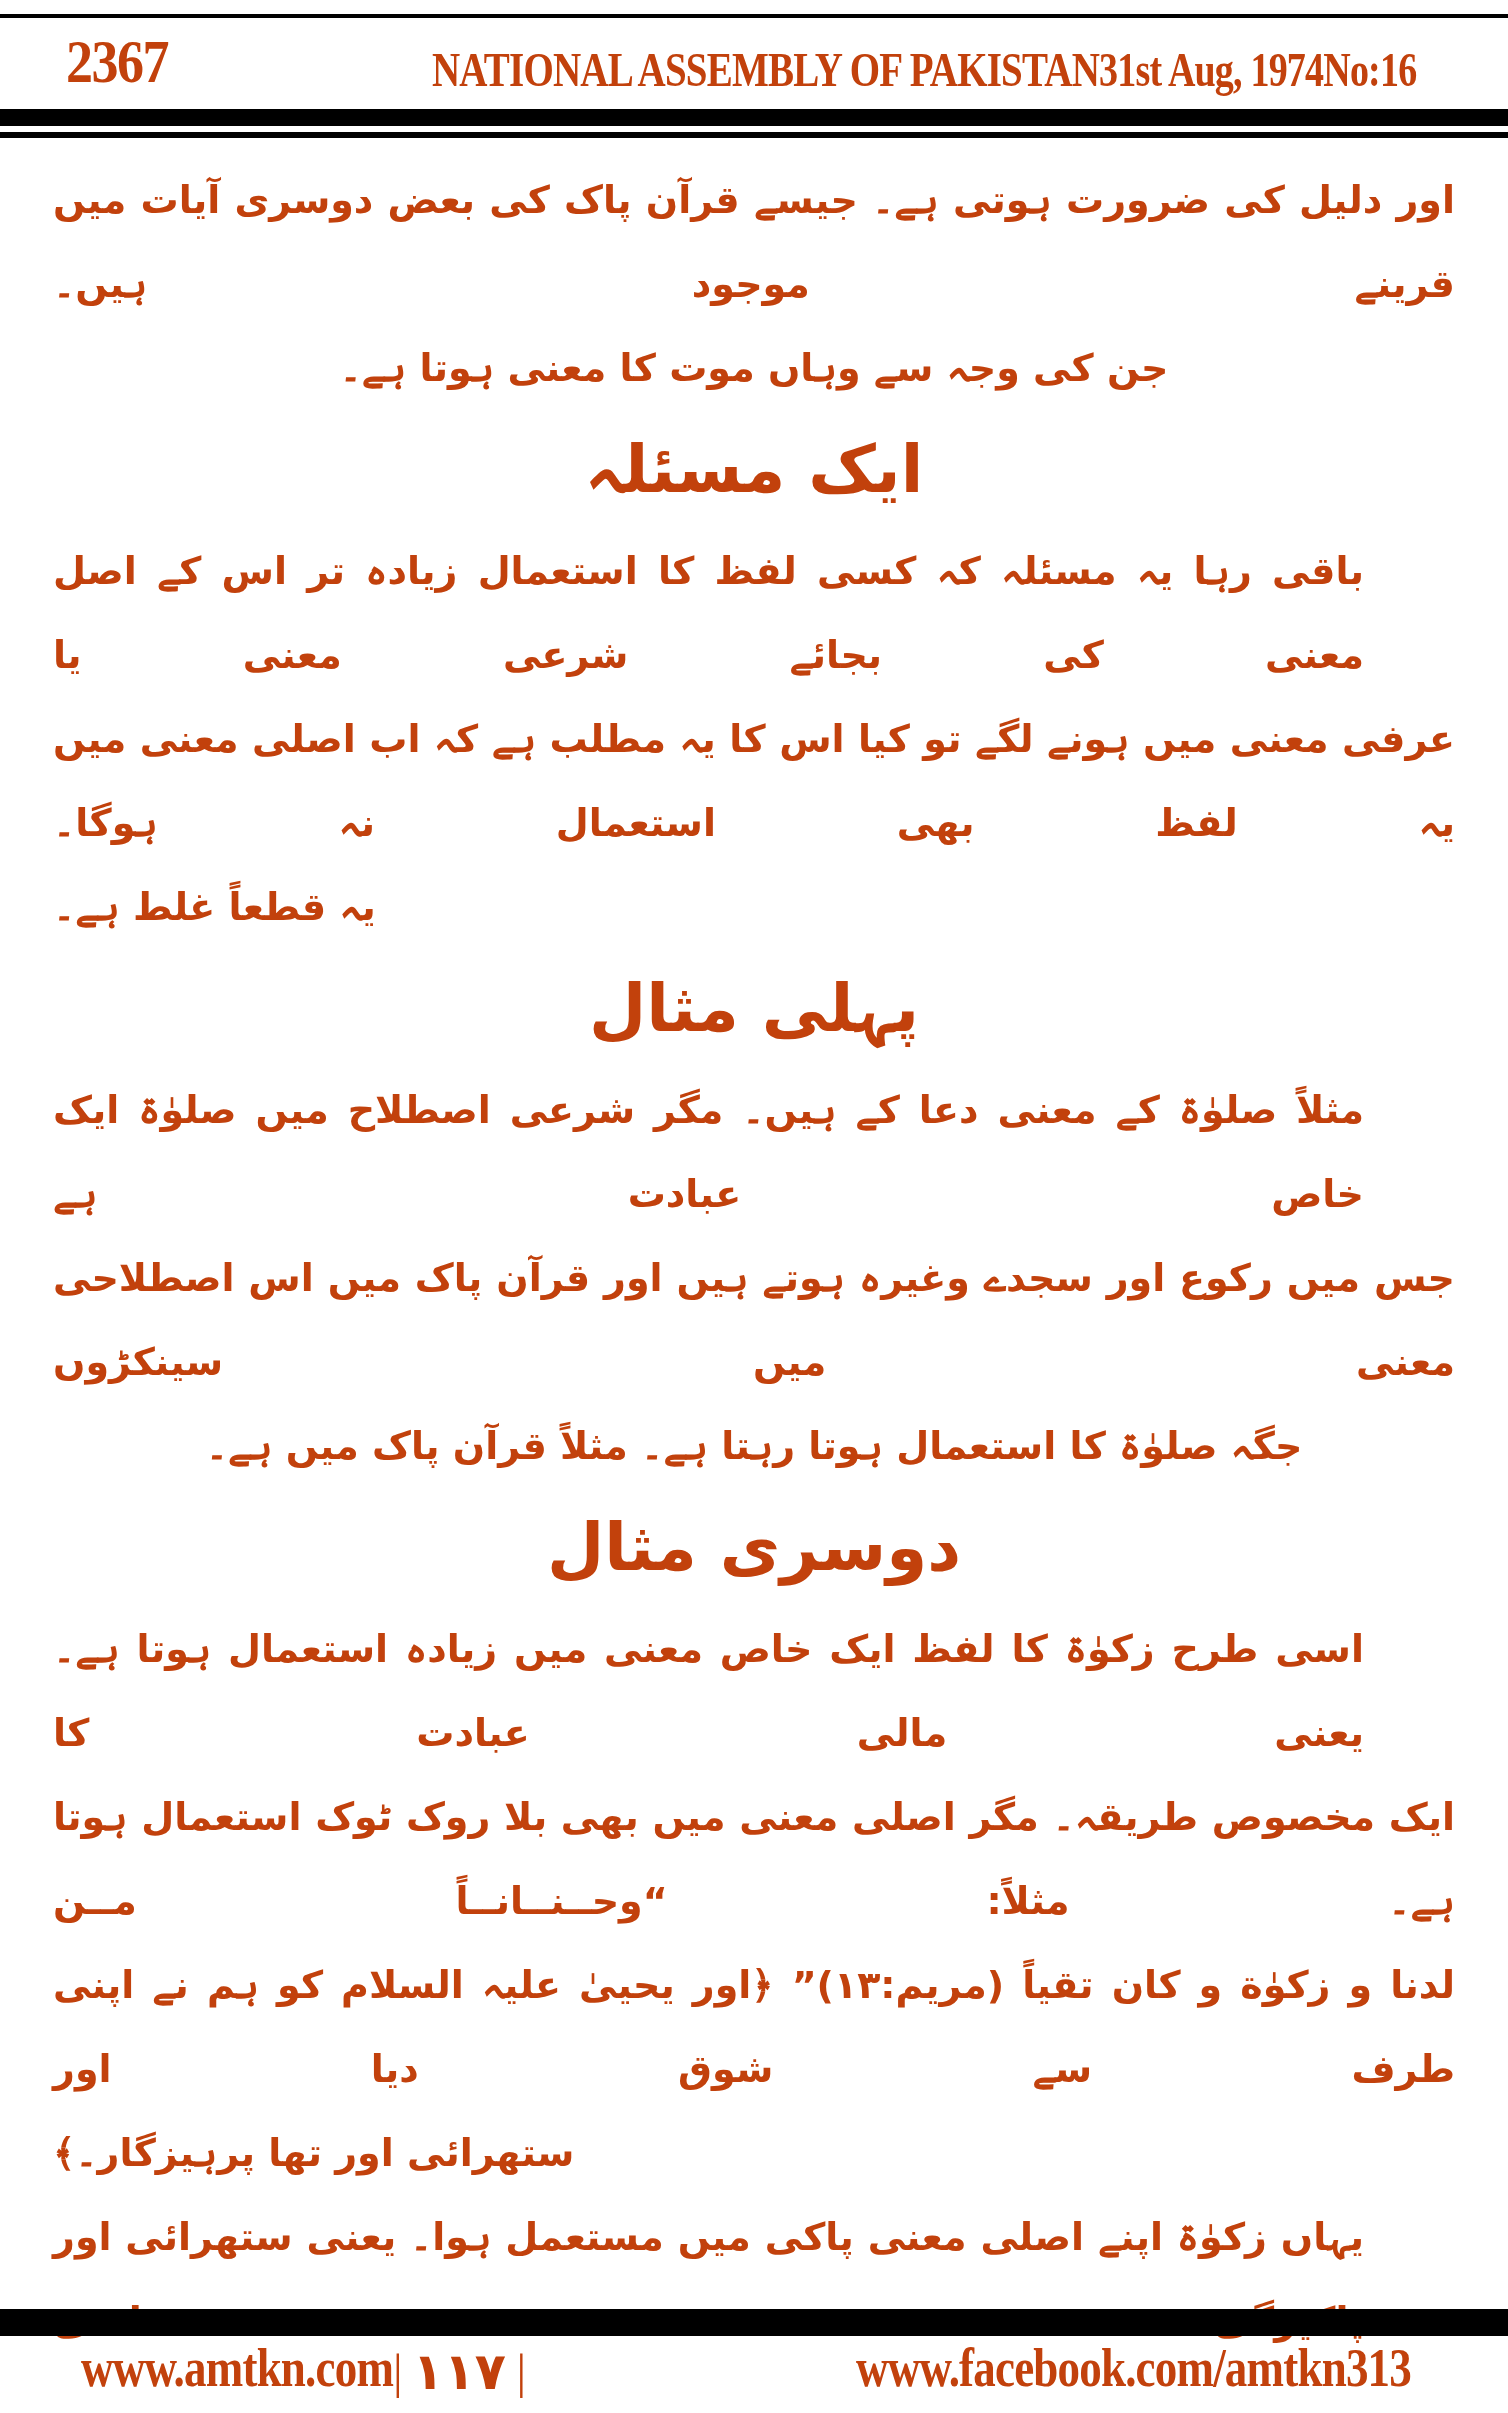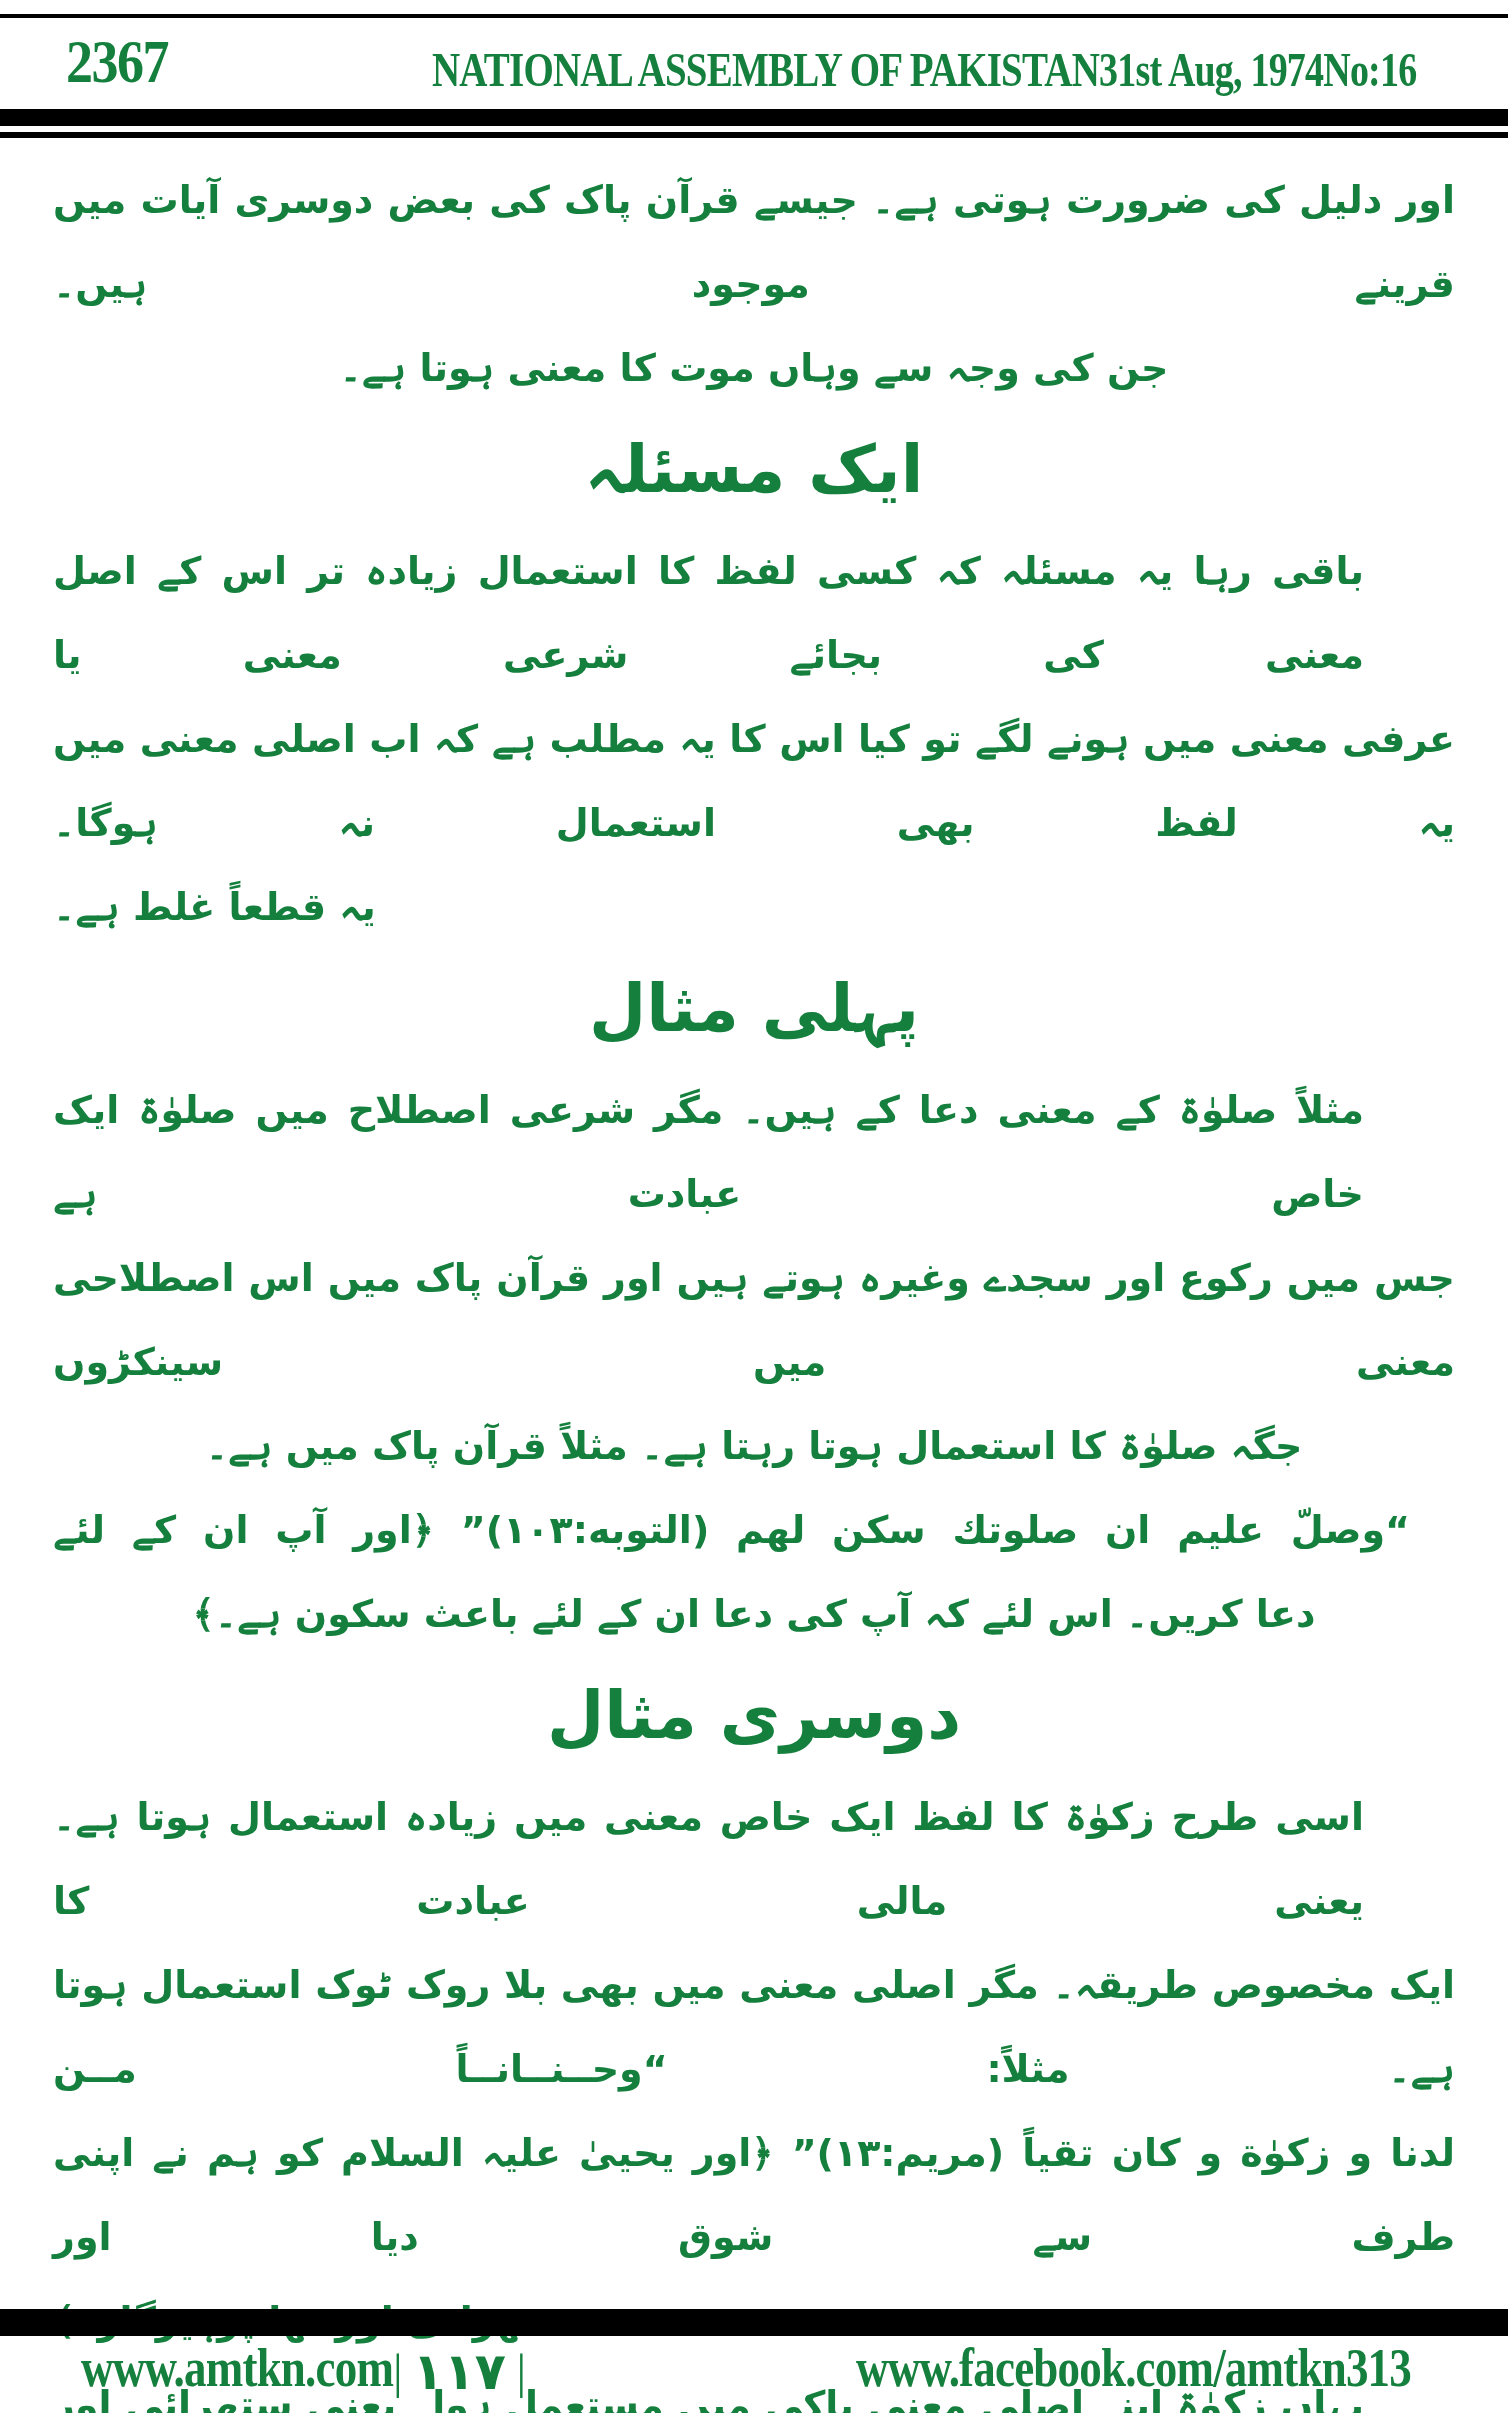--- a/index.html
+++ b/index.html
@@ -1,17 +1,17 @@
 <!DOCTYPE html>
 <html lang="ur" style="font-size:12px"><head>
 <meta charset="utf-8">
 <style>
   html,body{margin:0;padding:0;background:#777;}
   .page{
-    position:relative;width:1508px;height:2413px;background:#ffffff;color:#15803d;
+    position:relative;width:1508px;height:2413px;background:#ffffff;color:#c2410c;
     font-family:"Liberation Serif",serif;overflow:hidden;
   }
   
   .top-rule{position:absolute;top:13.6px;left:0;width:100%;height:4.5px;background:#000;}
   
   .header{display:flex;align-items:flex-end;padding:35px 53px 0 66px;}
   .page-number{font-size:54px;font-weight:bold;letter-spacing:-1.5px;transform:scaleY(1.15);transform-origin:bottom;}
   .masthead{display:flex;align-items:baseline;margin-left:264px;white-space:nowrap;}
   .masthead .title{font-size:39px;font-weight:bold;letter-spacing:-0.8px;transform:scaleY(1.25);transform-origin:bottom;}
   .masthead .date,.masthead .issue{font-size:38px;font-weight:bold;letter-spacing:-0.8px;transform:scaleY(1.25);transform-origin:bottom;}
@@ -77,24 +77,20 @@
     </div>
 
     <div class="heading">پہلی مثال</div>
 
     <div>
       <div class="line f indent">مثلاً صلوٰۃ کے معنی دعا کے ہیں۔ مگر شرعی اصطلاح میں صلوٰۃ ایک خاص عبادت ہے</div>
       <div class="line f">جس میں رکوع اور سجدے وغیرہ ہوتے ہیں اور قرآن پاک میں اس اصطلاحی معنی میں سینکڑوں</div>
       <div class="line center">جگہ صلوٰۃ کا استعمال ہوتا رہتا ہے۔ مثلاً قرآن پاک میں ہے۔</div>
     </div>
 
-    <div>
-      <div class="line f indent-sm">“وصلّ علیم ان صلوتك سكن لهم (التوبه:۱۰۳)” ﴿اور آپ ان کے لئے</div>
-      <div class="line center">دعا کریں۔ اس لئے کہ آپ کی دعا ان کے لئے باعث سکون ہے۔﴾</div>
-    </div>
 
     <div class="heading">دوسری مثال</div>
 
     <div>
       <div class="line f indent">اسی طرح زکوٰۃ کا لفظ ایک خاص معنی میں زیادہ استعمال ہوتا ہے۔ یعنی مالی عبادت کا</div>
       <div class="line f">ایک مخصوص طریقہ۔ مگر اصلی معنی میں بھی بلا روک ٹوک استعمال ہوتا ہے۔ مثلاً: “وحــنــانــاً مــن</div>
       <div class="line f">لدنا و زکوٰة و کان تقیاً (مریم:۱۳)” ﴿اور یحییٰ علیہ السلام کو ہم نے اپنی طرف سے شوق دیا اور</div>
       <div class="line">ستھرائی اور تھا پرہیزگار۔﴾</div>
     </div>
 

